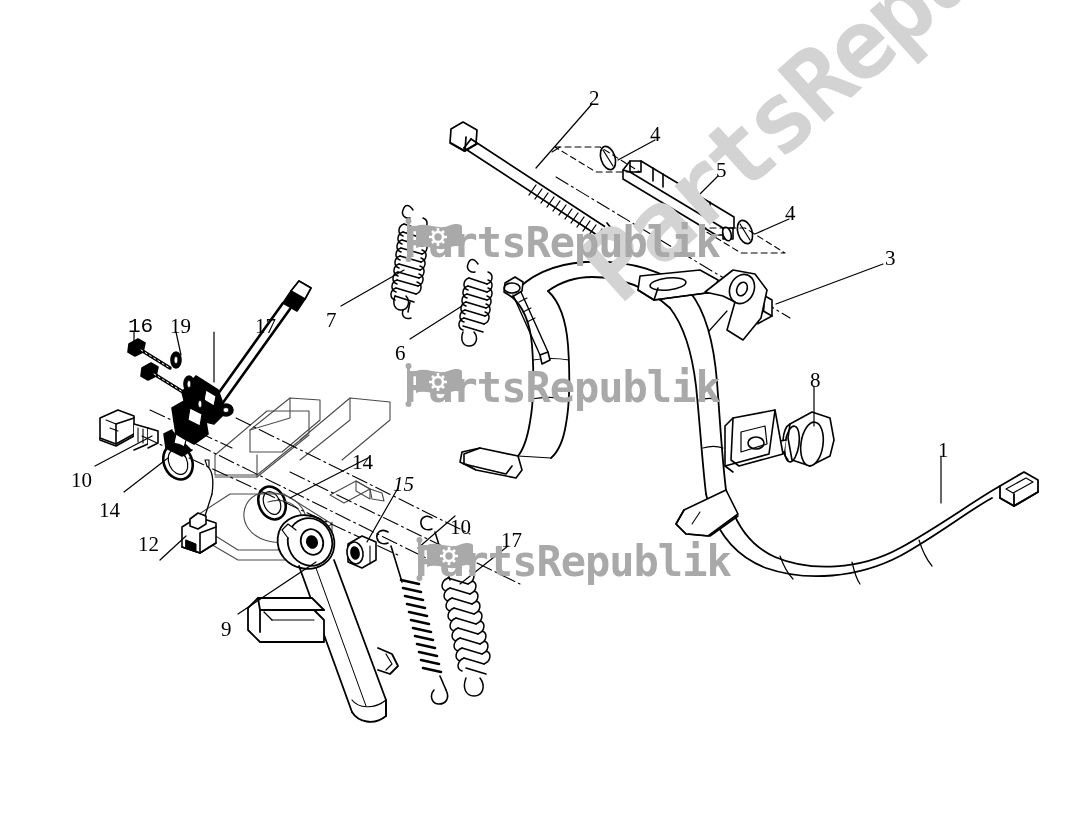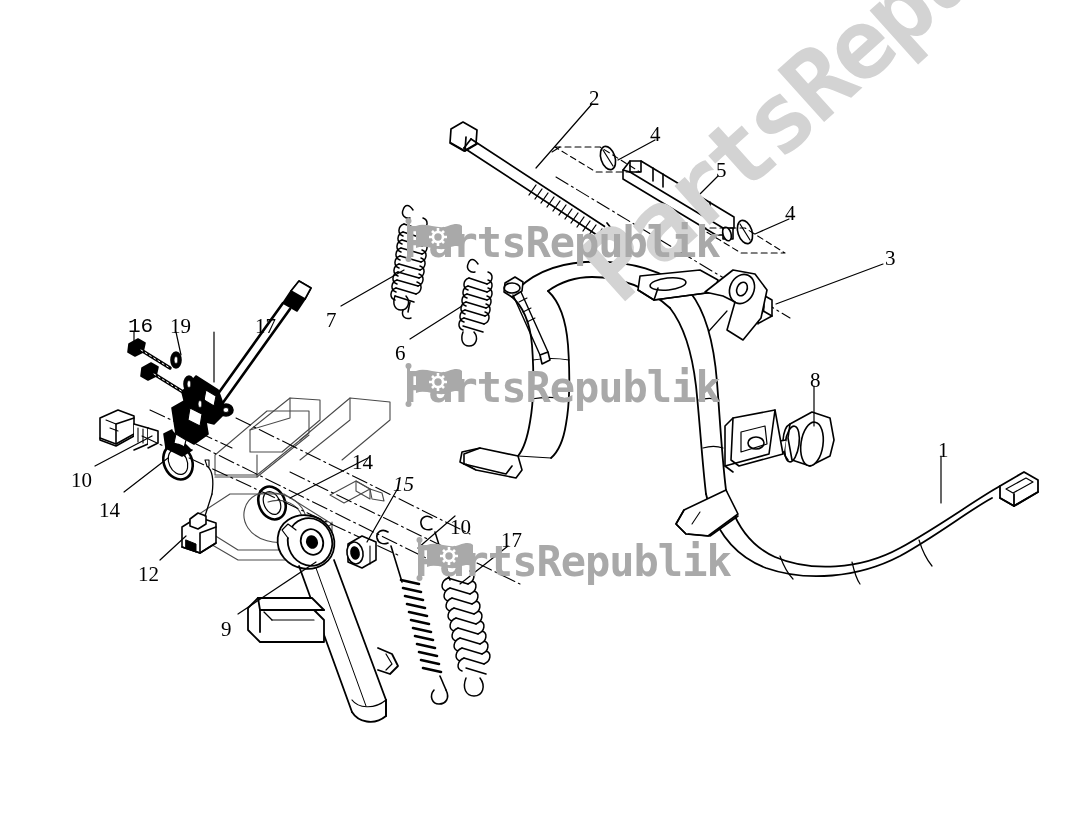--- a/index.html
+++ b/index.html
@@ -456,21 +456,21 @@
   <div class="lbl" style="left:885px;top:248px;">3</div>
   <div class="lbl" style="left:650px;top:124px;">4</div>
   <div class="lbl" style="left:785px;top:203px;">4</div>
   <div class="lbl" style="left:716px;top:160px;">5</div>
   <div class="lbl" style="left:395px;top:343px;">6</div>
   <div class="lbl" style="left:326px;top:310px;">7</div>
   <div class="lbl" style="left:810px;top:370px;">8</div>
   <div class="lbl" style="left:221px;top:619px;">9</div>
   <div class="lbl" style="left:450px;top:501px;margin-top:16px;">10</div>
   <div class="lbl" style="left:501px;top:530px;">17</div>
-  <div class="lbl" style="left:138px;top:564px;">12</div>
+  <div class="lbl" style="left:138px;top:534px;">12</div>
   <div class="lbl" style="left:71px;top:470px;">10</div>
   <div class="lbl" style="left:99px;top:500px;">14</div>
   <div class="lbl" style="left:352px;top:452px;">14</div>
   <div class="lbl" style="left:393px;top:474px;font-style:italic;">15</div>
   <div class="lbl" style="left:128px;top:316px;font-family:Liberation Mono, monospace;">16</div>
   <div class="lbl" style="left:220px;top:316px;margin-left:35px;">17</div>
   <div class="lbl" style="left:170px;top:316px;">19</div>
 
 </div>
 

